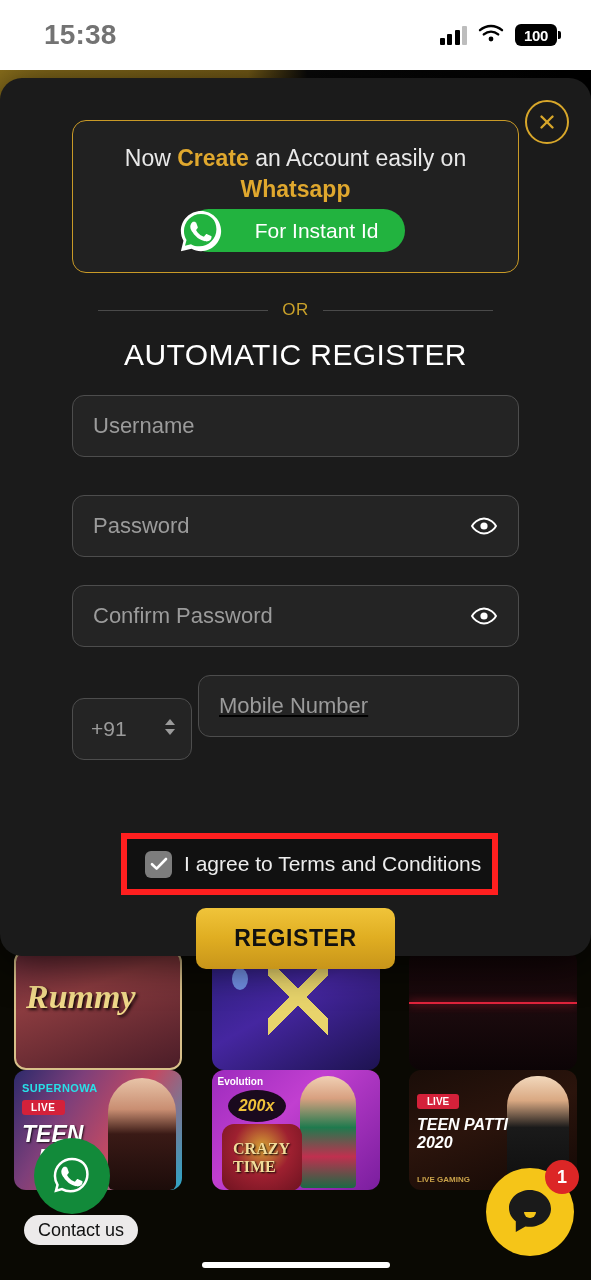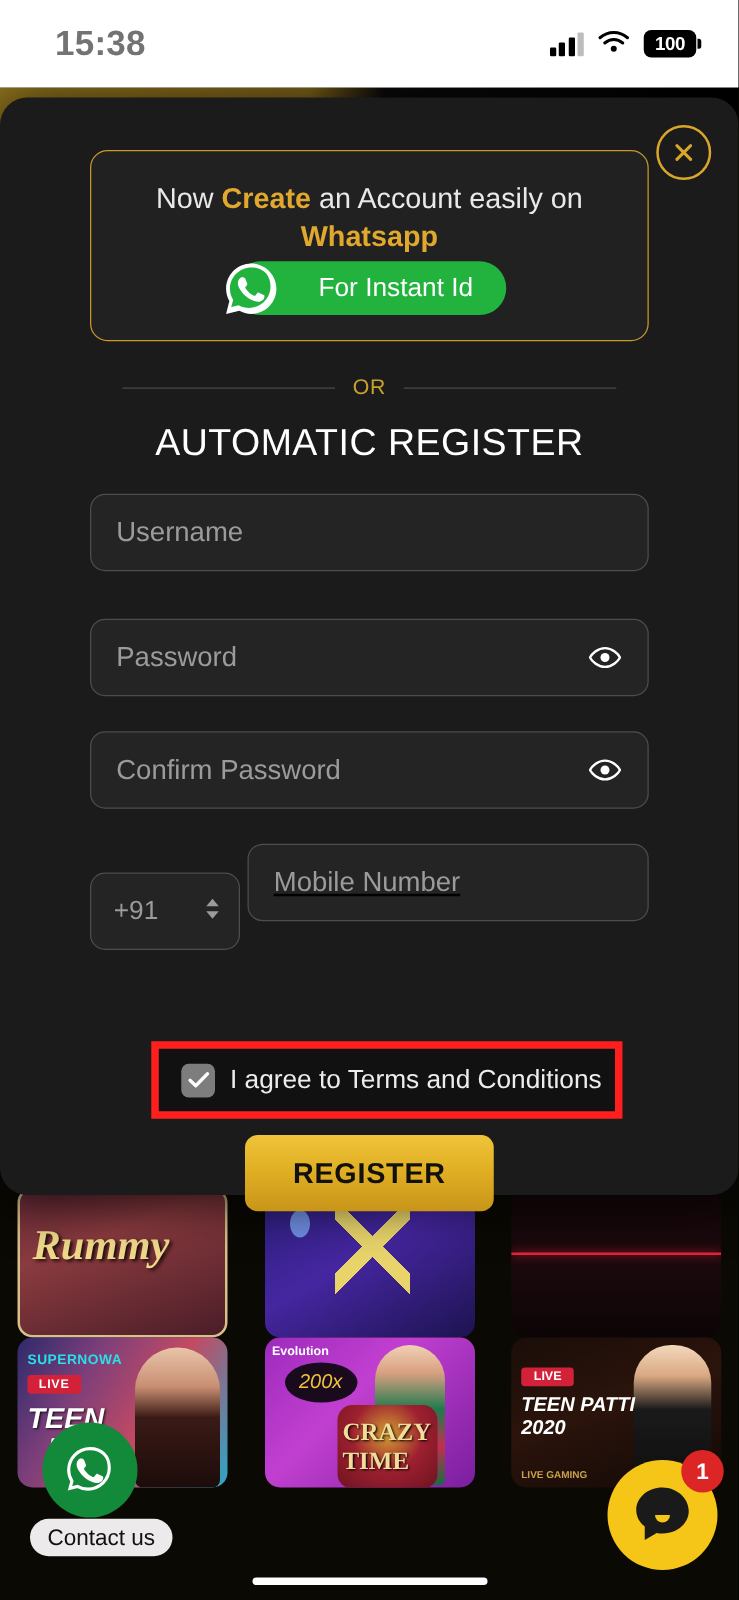--- a/index.html
+++ b/index.html
@@ -205,34 +205,33 @@
     background: linear-gradient(135deg, #9d2bbd 0%, #c13fd0 40%, #7a1e9e 100%);
   }
   .c-crazy .evo {
     position: absolute; left: 6px; top: 6px;
     font-size: 10px; color: #fff; font-weight: bold;
   }
   .c-crazy .two00 {
     position: absolute; left: 16px; top: 20px;
     width: 58px; height: 32px;
     background: #1a0a1e; border-radius: 50%;
-    color: #f0c23a; font-size: 16px; font-weight: normal;
+    color: #f0c23a; font-size: 16px; font-weight: bold;
     display: flex; align-items: center; justify-content: center;
     font-style: italic;
   }
   .c-crazy .ctlogo {
     position: absolute; left: 10px; top: 54px;
     width: 80px; height: 67px;
     background: radial-gradient(circle at 50% 35%, #d4a033 0%, #9e2030 48%, #6d1320 100%);
     border-radius: 12px;
-    color: #f3dc9a; font-size: 20px; font-weight: bold;
+    color: #f3dc9a; font-size: 16px; font-weight: bold;
     font-family: "Liberation Serif", serif;
     display: flex; align-items: center; justify-content: center;
     text-shadow: 1px 1px 2px #000;
-    margin-left: 48px;
   }
   .c-crazy .dealer2 {
     position: absolute; right: 24px; top: 6px;
     width: 56px; height: 112px;
     background: linear-gradient(180deg, #f0d0b4 0%, #d8a080 20%, #1f7a4e 46%, #c0304f 72%, #1b6a44 100%);
     border-radius: 28px 28px 4px 4px;
   }
 
   .c-tp2020 {
     background: linear-gradient(160deg, #1a0d08 0%, #2b140c 45%, #120805 100%);

